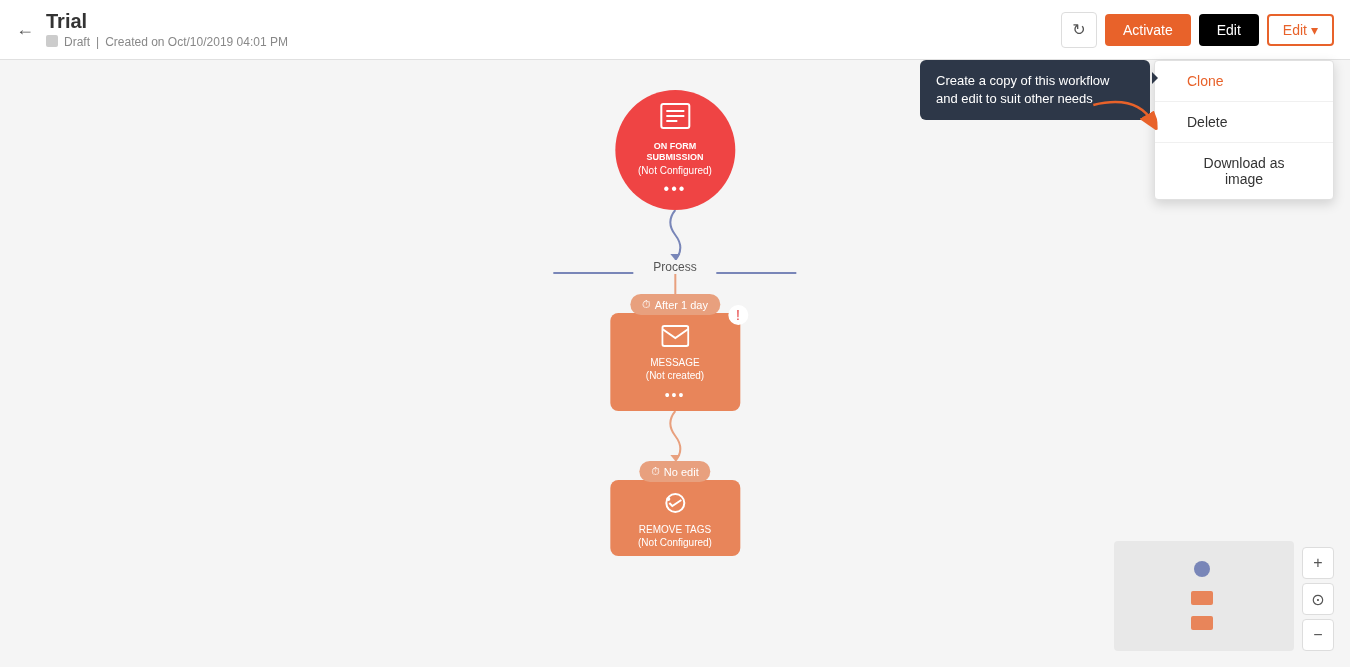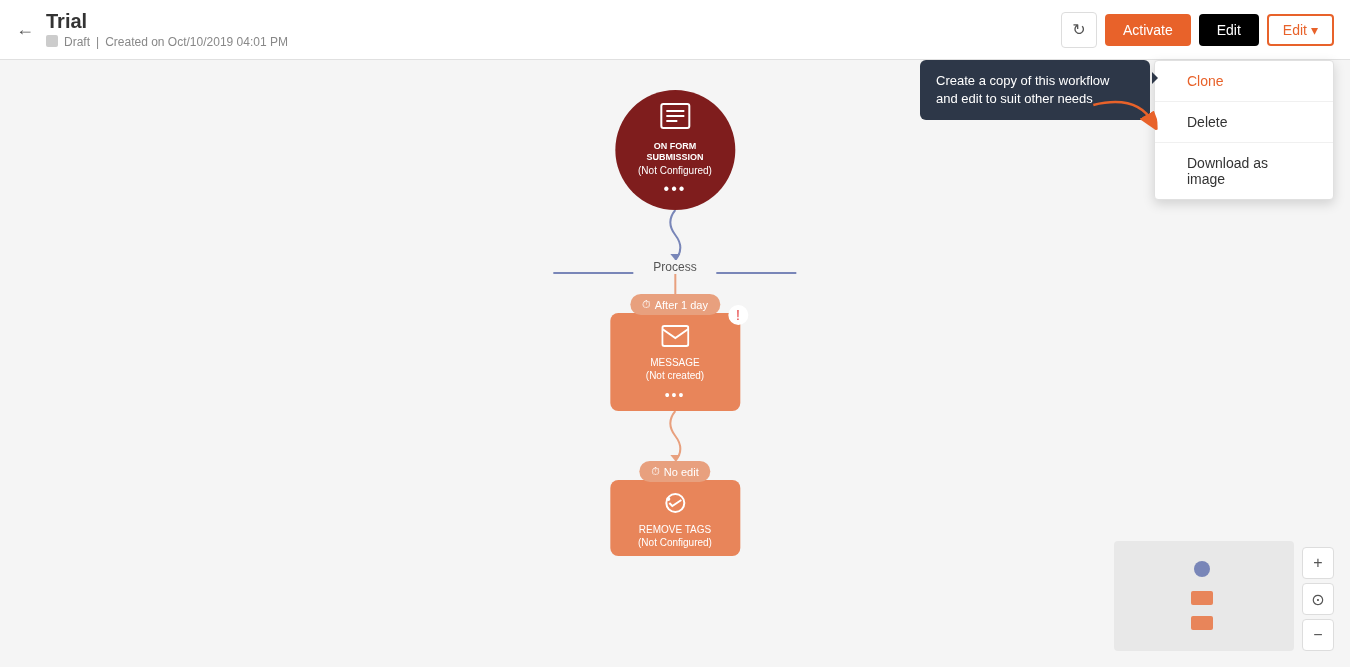--- a/index.html
+++ b/index.html
@@ -86,21 +86,21 @@
       width: 180px;
       z-index: 200;
     }
     .dropdown-item {
       padding: 12px 32px;
       font-size: 14px;
       color: #333;
       cursor: pointer;
       border-bottom: 1px solid #f0f0f0;
     }
-    .dropdown-item:last-child { border-bottom: none; }
+    .dropdown-item:last-child { border-bottom: none; text-align: center; }
     .dropdown-item.active { color: #e8622a; font-weight: 500; }
 
     
     .tooltip-box {
       position: absolute;
       top: 60px;
       right: 200px;
       background: #2d3748;
       color: #fff;
       padding: 12px 16px;
@@ -148,21 +148,21 @@
       flex-direction: column;
       align-items: center;
       padding-top: 30px;
     }
 
     
     .node-start {
       width: 120px;
       height: 120px;
       border-radius: 50%;
-      background: #7f1d1d;
+      background: #ef4444;
       display: flex;
       flex-direction: column;
       align-items: center;
       justify-content: center;
       color: #fff;
       text-align: center;
       cursor: pointer;
       position: relative;
     }
     .node-start-icon { font-size: 28px; margin-bottom: 4px; }

